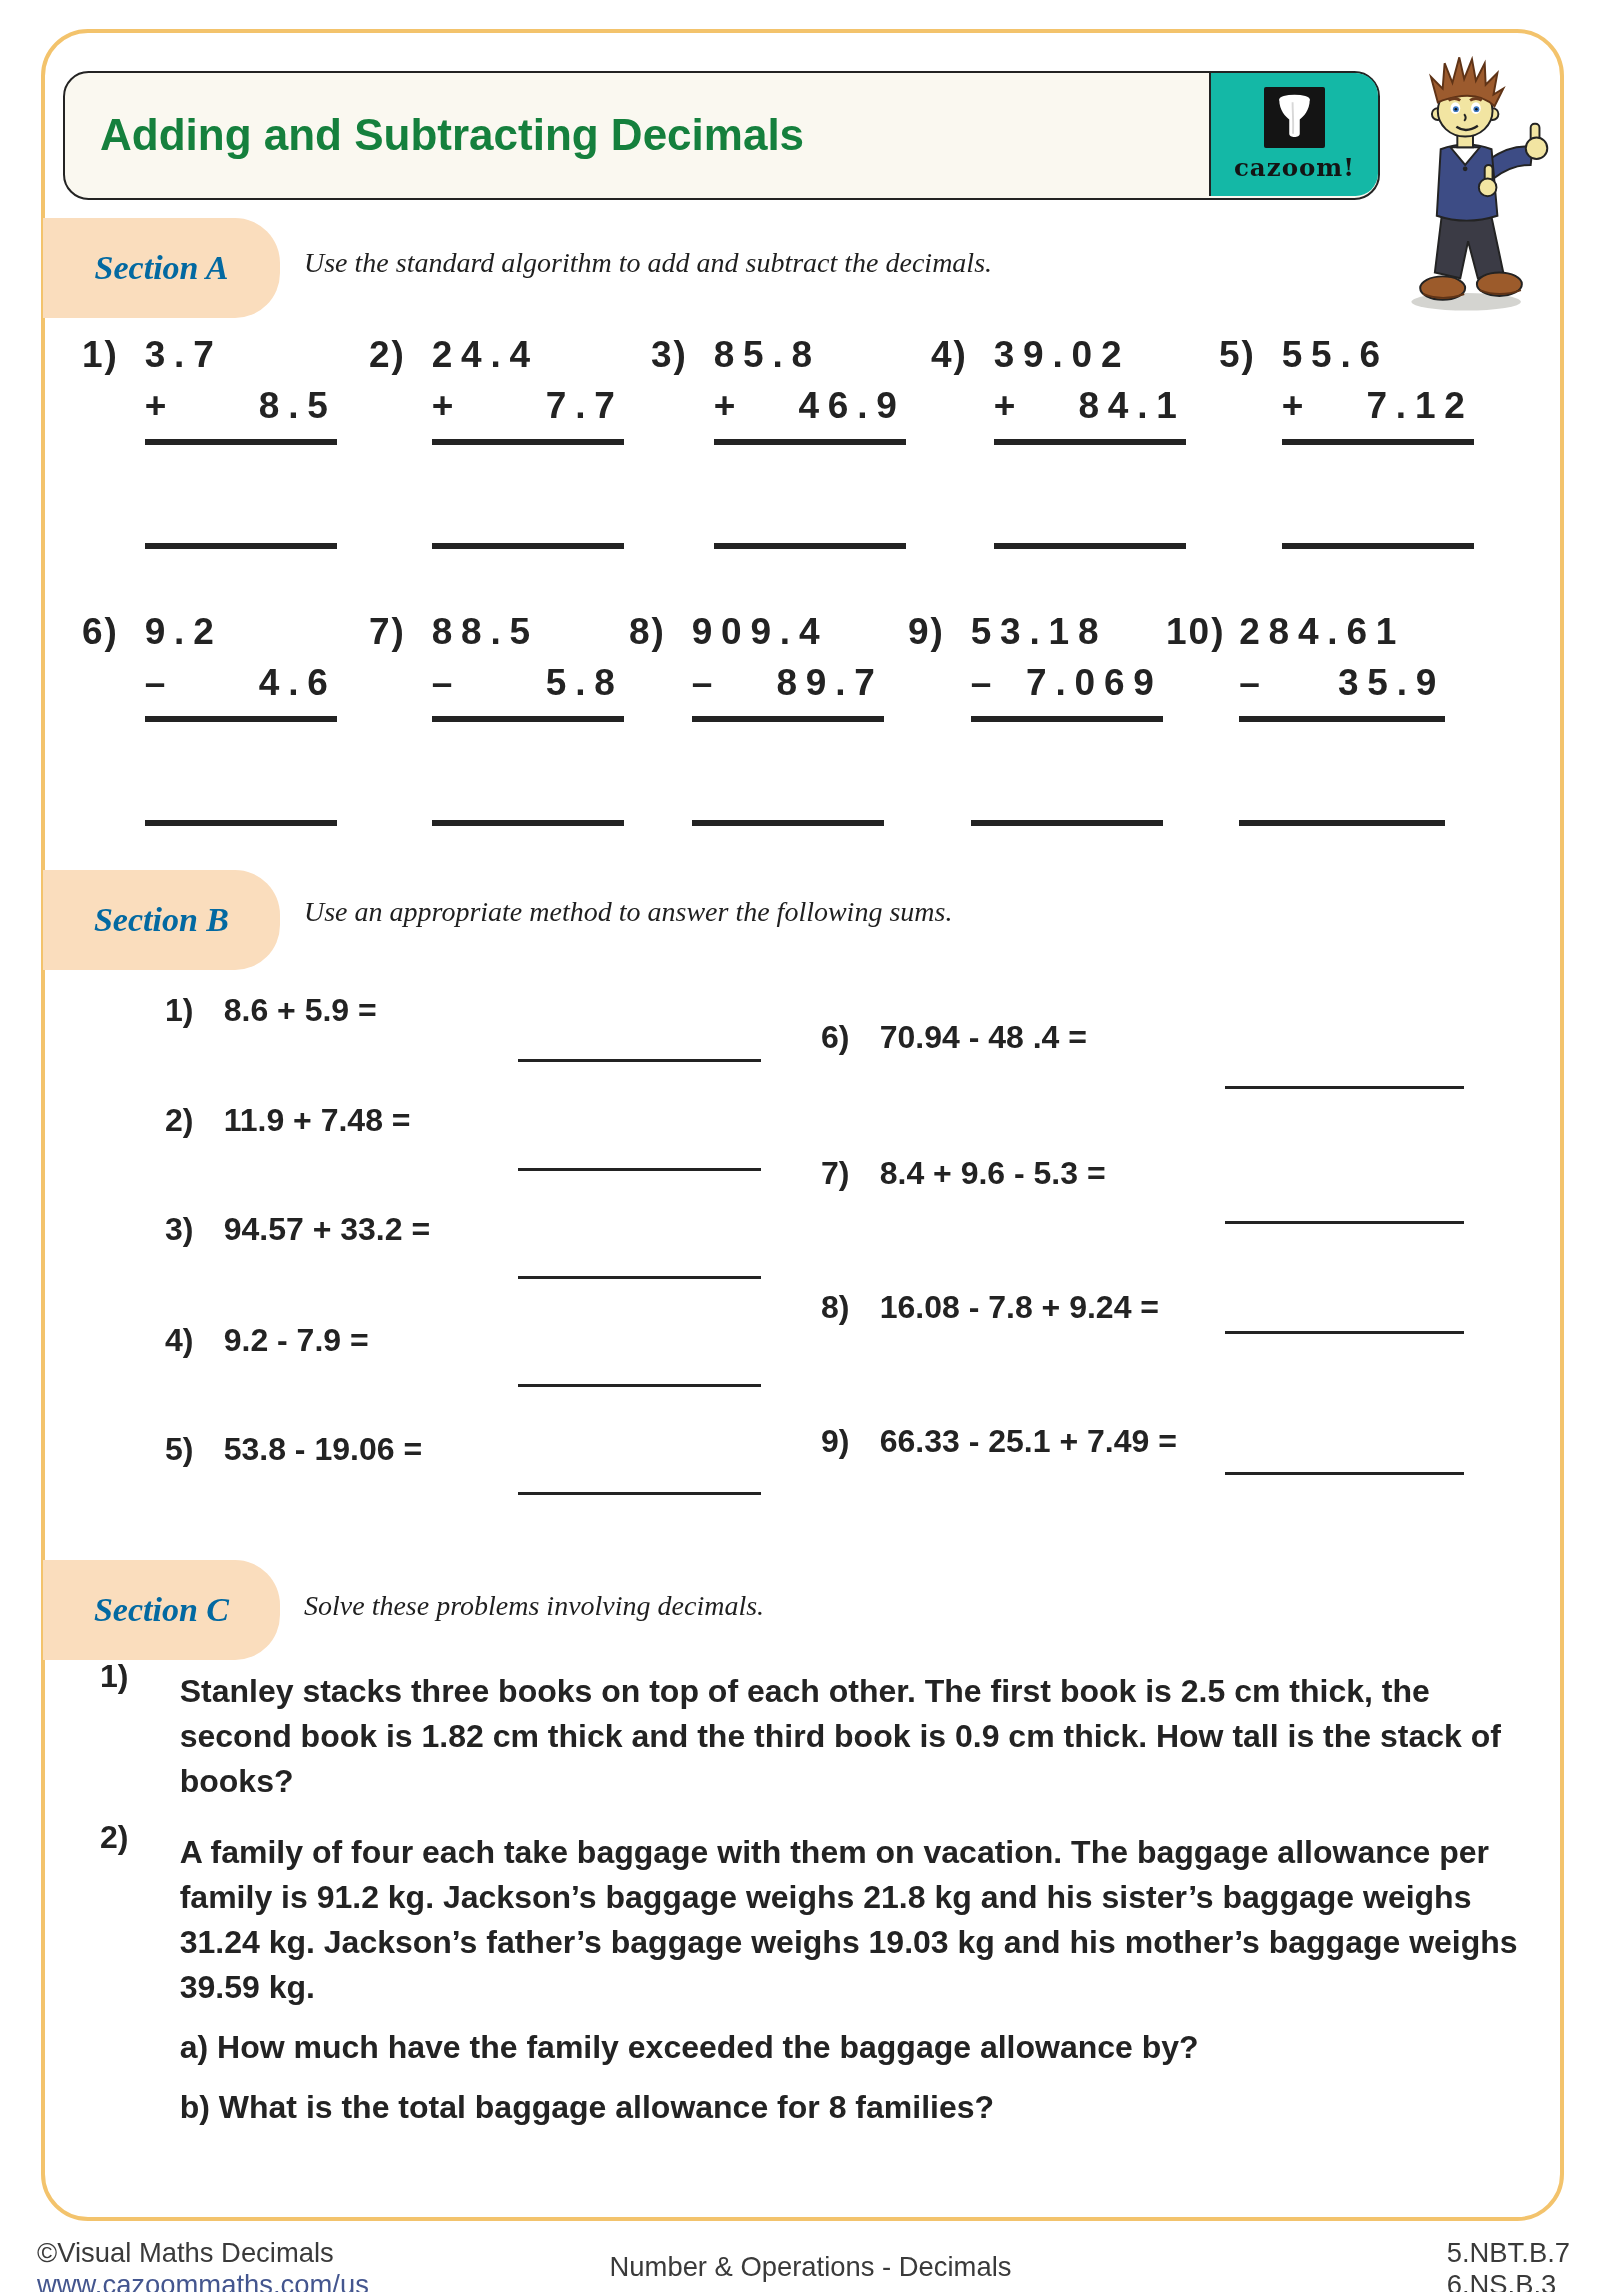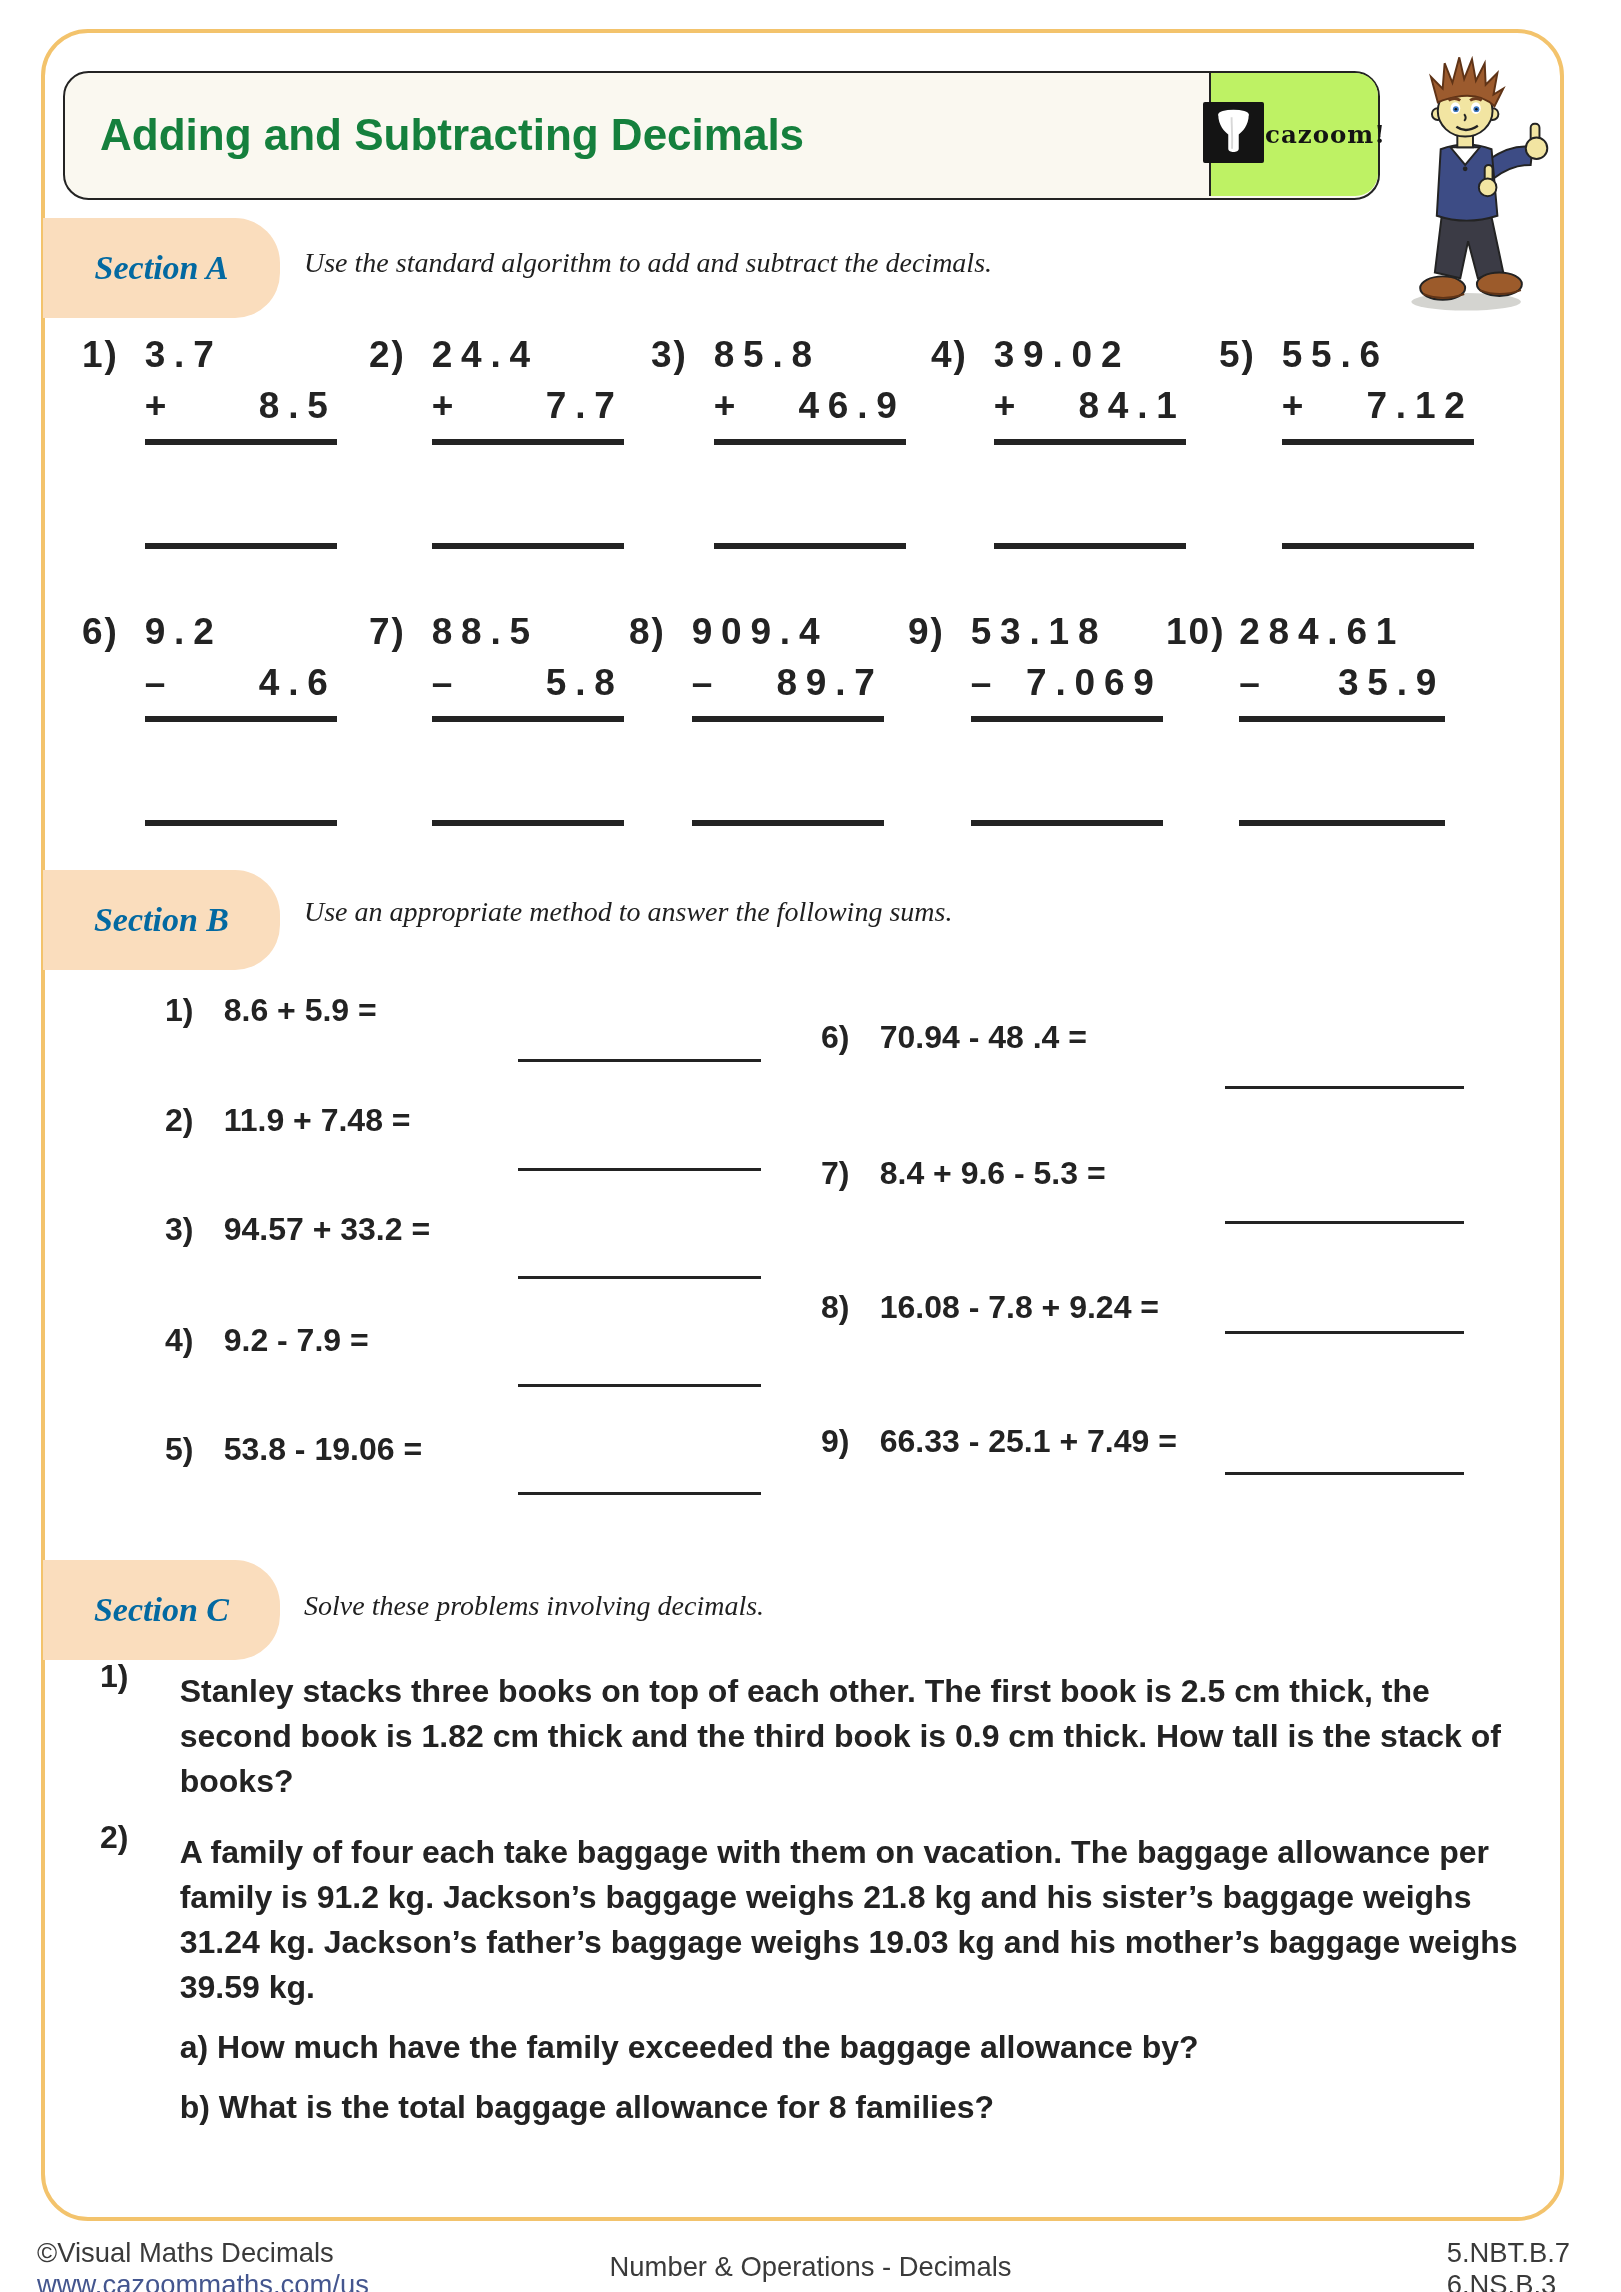--- a/index.html
+++ b/index.html
@@ -17,22 +17,22 @@
   .titlebar {
     position:absolute; left:63px; top:71px; width:1317px; height:129px;
     border:2.9px solid #232323; border-radius:25.5px; background:#FAF8F0;
   }
   .titlebar h1 {
     position:absolute; left:35px; top:0; height:123px; line-height:123px;
     font-size:44px; font-weight:700; letter-spacing:0px; color:#15803d;
   }
   .logo-box {
     position:absolute; right:0; top:0; width:169px; height:123px;
-    border-left:2.9px solid #232323; border-radius:0 22.5px 22.5px 0; background:#bef264;
-    display:flex; flex-direction:row; align-items:center; justify-content:center; gap:1px;
+    border-left:2.9px solid #232323; border-radius:0 22.5px 22.5px 0; background:#14b8a6;
+    display:flex; flex-direction:column; align-items:center; justify-content:center; gap:1px;
   }
   .logo-text { font-family:"DejaVu Serif", serif; font-weight:700; font-size:24.5px; color:#141414; letter-spacing:1px; }
   
   .badge {
     position:absolute; left:43px; width:237px; height:100px;
     background:#FADDBD; border-radius:0 45px 45px 0;
     display:flex; align-items:center; justify-content:center;
     font-family:"Liberation Serif", serif; font-style:italic; font-weight:700;
     font-size:34px; color:#0369a1;
   }

